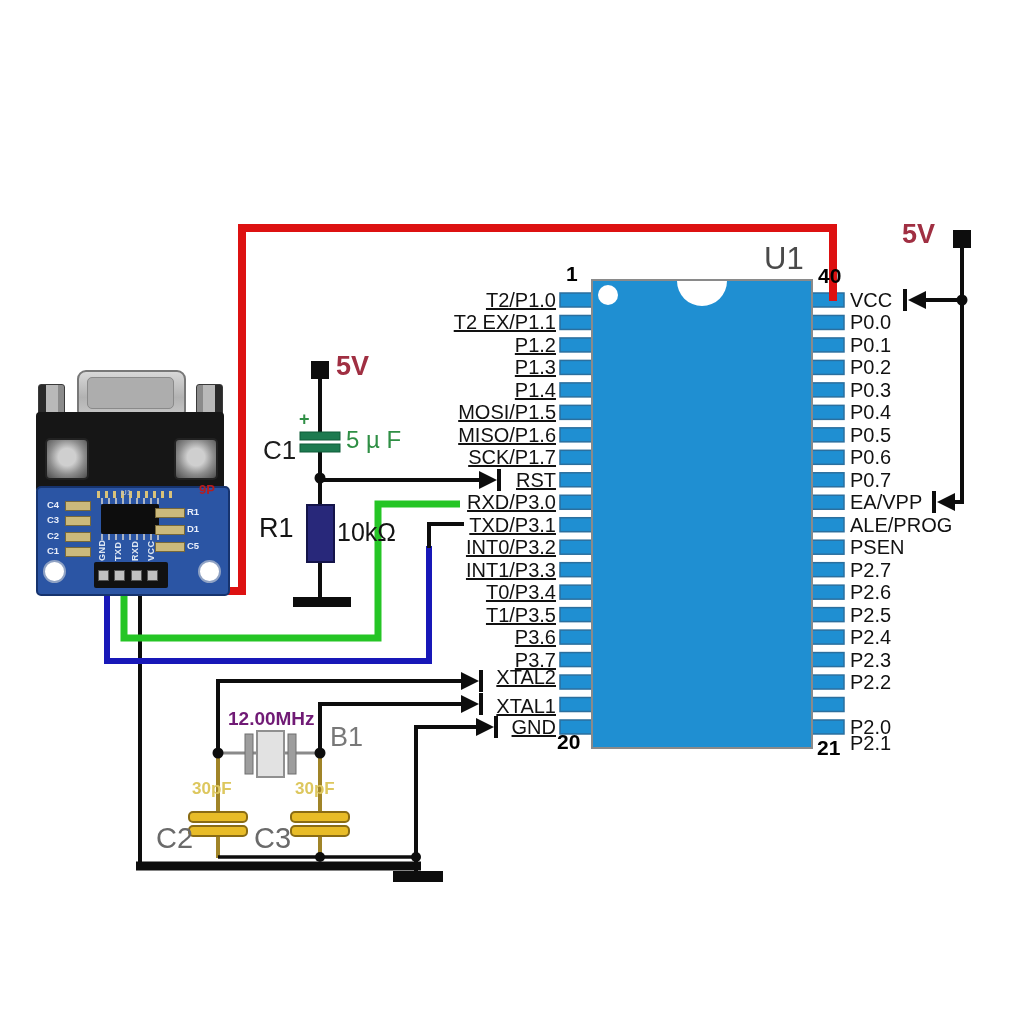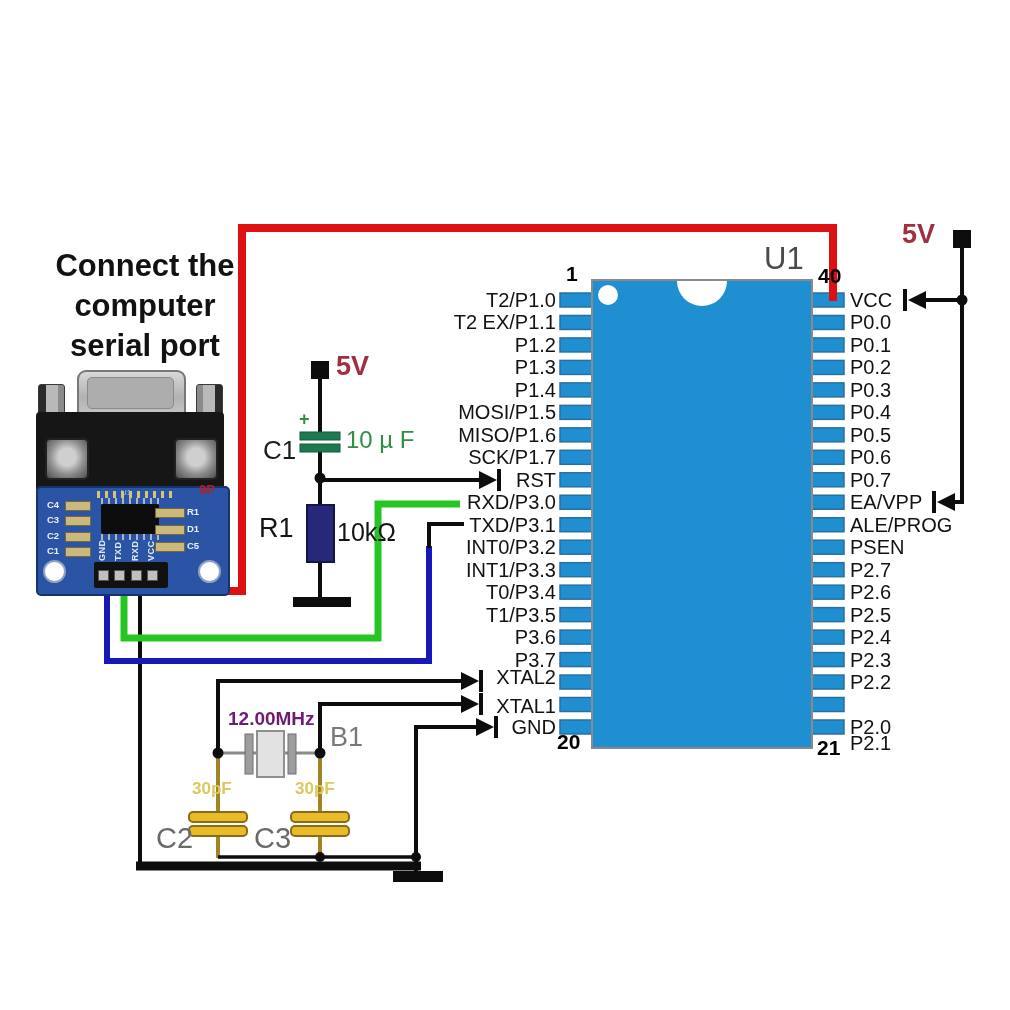--- a/index.html
+++ b/index.html
@@ -6,21 +6,21 @@
   .canvas{position:relative;width:1010px;height:1010px;background:#ffffff;
           font-family:"Liberation Sans",sans-serif;overflow:hidden;}
   .abs{position:absolute;}
   svg.layer{position:absolute;left:0;top:0;}
   .txt{position:absolute;white-space:nowrap;color:#141414;}
   #title{left:38px;top:246px;width:214px;text-align:center;
          font-size:31px;font-weight:bold;line-height:40px;color:#121212;}
   .supply{font-size:27px;font-weight:bold;color:#a02f42;}
   .reflbl{font-size:26px;color:#1c1c1c;}
   .pin-label{position:absolute;height:22px;line-height:22px;font-size:20px;color:#121212;}
-  .pin-label.left{right:454px;text-align:right;}
+  .pin-label.left{right:454px;text-align:right;text-decoration:underline;}
   .pin-label.right{left:850px;text-align:left;}
   .pin-num{position:absolute;font-size:21px;font-weight:bold;}
   
   #module{left:35px;top:358px;width:194px;height:234px;}
   .m{position:absolute;}
   .screw{width:25px;height:40px;background:linear-gradient(90deg,#2a2a2a 0 28%,#b9b9b9 28% 75%,#8b8b8b 75%);
          border:1px solid #3a3a3a;border-radius:3px;}
   .dsub{left:42px;top:12px;width:105px;height:46px;background:linear-gradient(180deg,#d8d8d8,#b2b2b2 55%,#c9c9c9);
         border:2px solid #787878;border-radius:9px;}
   .dsub-in{left:52px;top:19px;width:85px;height:30px;background:#adadad;border:1px solid #8a8a8a;border-radius:5px;}
@@ -230,32 +230,27 @@
         <div class="m-comp" style="left: 30px; top: 189px; width: 24px; height: 8px;"></div>
         <div class="m-ref" style="left: 152px; top: 149px;">R1</div>
         <div class="m-comp" style="left: 120px; top: 150px; width: 28px; height: 8px;"></div>
         <div class="m-ref" style="left: 152px; top: 166px;">D1</div>
         <div class="m-comp" style="left: 120px; top: 167px; width: 28px; height: 8px;"></div>
         <div class="m-ref" style="left: 152px; top: 183px;">C5</div>
         <div class="m-comp" style="left: 120px; top: 184px; width: 28px; height: 8px;"></div>
       </div>
   </div>
 
-  <div class="txt" id="title">
-    <div>Connect the</div>
-    <div>computer</div>
-    <div>serial port</div>
-  </div>
 
   <div class="txt supply" style="left:336px;top:351px">5V</div>
   <div class="txt supply" style="left:902px;top:219px">5V</div>
 
   <div class="txt reflbl" style="left:263px;top:435px">C1</div>
   <div class="txt" style="left:299px;top:409px;font-size:18px;font-weight:bold;color:#2f8f45">+</div>
-  <div class="txt" style="left:346px;top:426px;font-size:24px;color:#2f8f45">10 µ F</div>
+  <div class="txt" style="left:346px;top:426px;font-size:24px;color:#2f8f45">5 µ F</div>
 
   <div class="txt" style="left:259px;top:513px;font-size:27px">R1</div>
   <div class="txt" style="left:337px;top:518px;font-size:25px">10kΩ</div>
 
   <div class="txt" style="left:228px;top:708px;font-size:19px;font-weight:bold;color:#701a75">12.00MHz</div>
   <div class="txt" style="left:330px;top:722px;font-size:27px;color:#787878">B1</div>
 
   <div class="txt" style="left:192px;top:779px;font-size:17px;font-weight:bold;color:#ddc75e">30pF</div>
   <div class="txt" style="left:295px;top:779px;font-size:17px;font-weight:bold;color:#ddc75e">30pF</div>
   <div class="txt" style="left:156px;top:822px;font-size:29px;color:#6a6a6a">C2</div>

